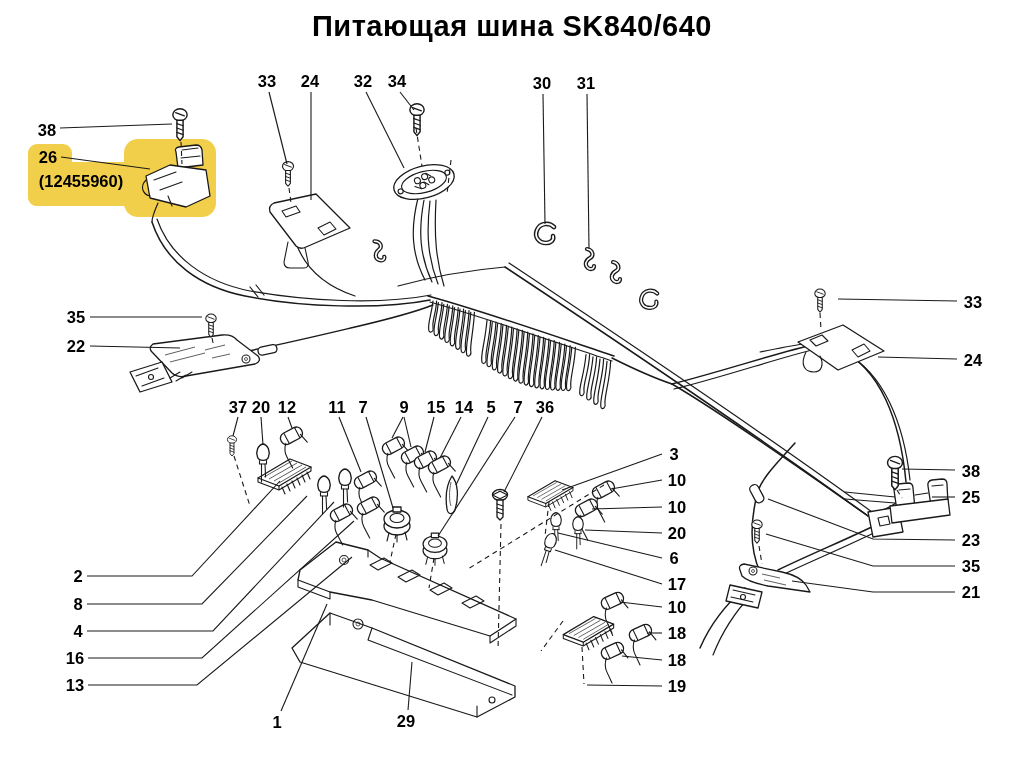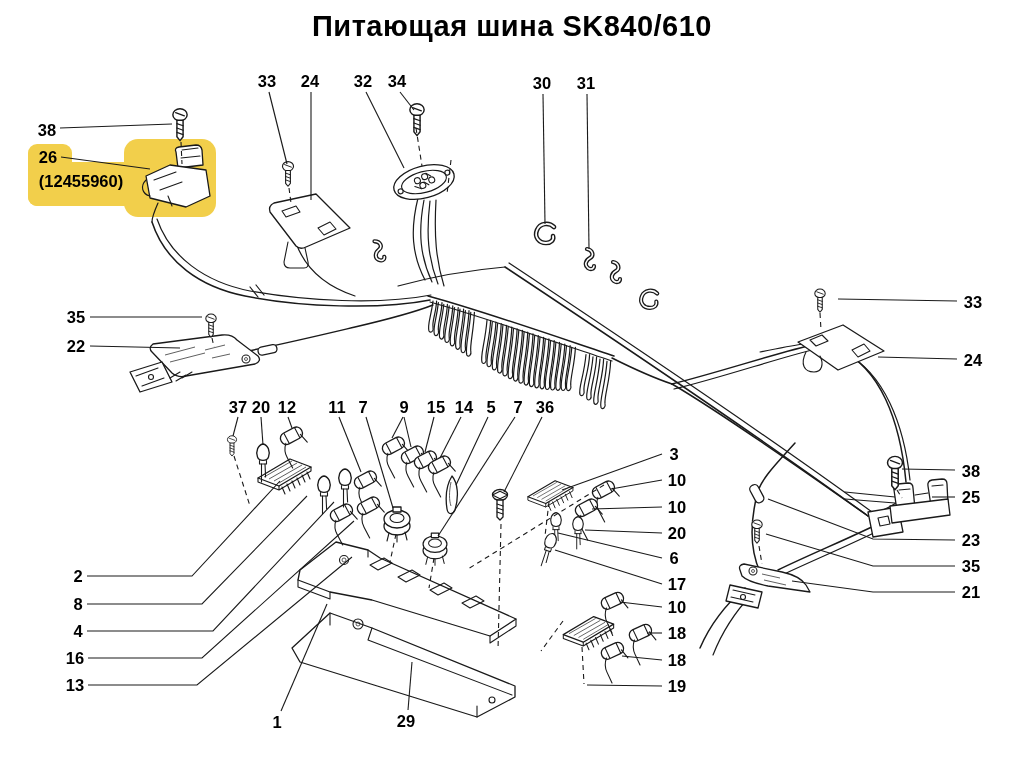--- a/index.html
+++ b/index.html
@@ -16,21 +16,21 @@
   .thin{fill:none;stroke:var(--ink);stroke-width:.7;}
   .dash{fill:none;stroke:var(--ink);stroke-width:1.1;stroke-dasharray:5 4;}
   .lead{fill:none;stroke:var(--ink);stroke-width:1.1;}
   .lbl {font:bold 16.5px "Liberation Sans",sans-serif;fill:#000;text-anchor:middle;}
   .hlr {fill:var(--hl);stroke:none;}
 </style>
 </head>
 <body>
 
 <div id="stage">
-  <div id="title">Питающая шина SK840/610</div>
+  <div id="title">Питающая шина SK840/640</div>
 
   <svg id="diagram" width="1024" height="763" viewBox="0 0 1024 763">
     <defs>
       <g id="screw">
         <ellipse cx="0" cy="-2" rx="6.5" ry="5.5" class="p"></ellipse>
         <path class="pn" d="M-4,-4 L4,-1"></path>
         <path class="p" d="M-2.8,3 L-2.8,18 L0,21.5 L2.8,18 L2.8,3 Z"></path>
         <path class="pn" d="M-2.8,6 L2.8,8 M-2.8,10 L2.8,12 M-2.8,14 L2.8,16"></path>
       </g>
       <g id="bolt">

